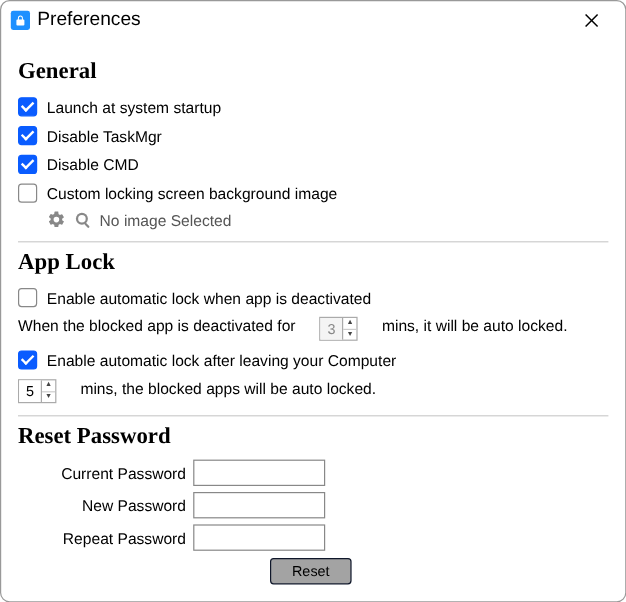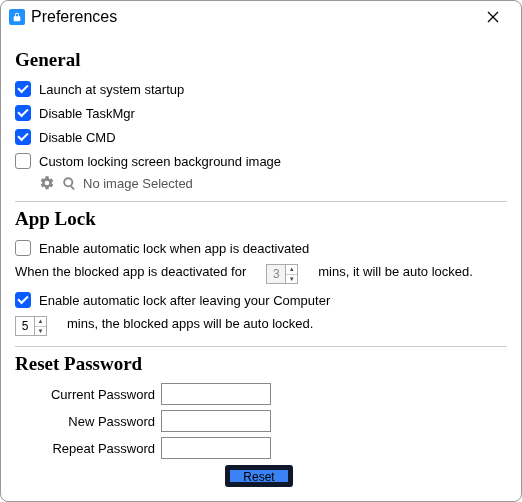--- a/index.html
+++ b/index.html
@@ -100,23 +100,23 @@
     .pw-input {
       width: 110px; height: 22px;
       border: 1px solid #888;
       padding: 1px 4px;
       font-family: inherit; font-size: 13px;
     }
     .reset-btn-row { display: flex; margin-top: 6px; }
     .reset-btn {
       margin-left: 210px;
       width: 68px; height: 22px;
-      border: 5px solid #0f172a;
+      border: 1px solid #0f172a;
       border-radius: 3px;
-      background: #3b82f6;
+      background: #a3a3a3;
       font-family: inherit; font-size: 12px;
       cursor: pointer;
     }
     .section-rule { border: none; border-top: 1px solid #ccc; margin: 10px 0 4px 0; }
   </style>
 </head>
 <body>
 
 <div class="titlebar">
   <span class="icon-box">

